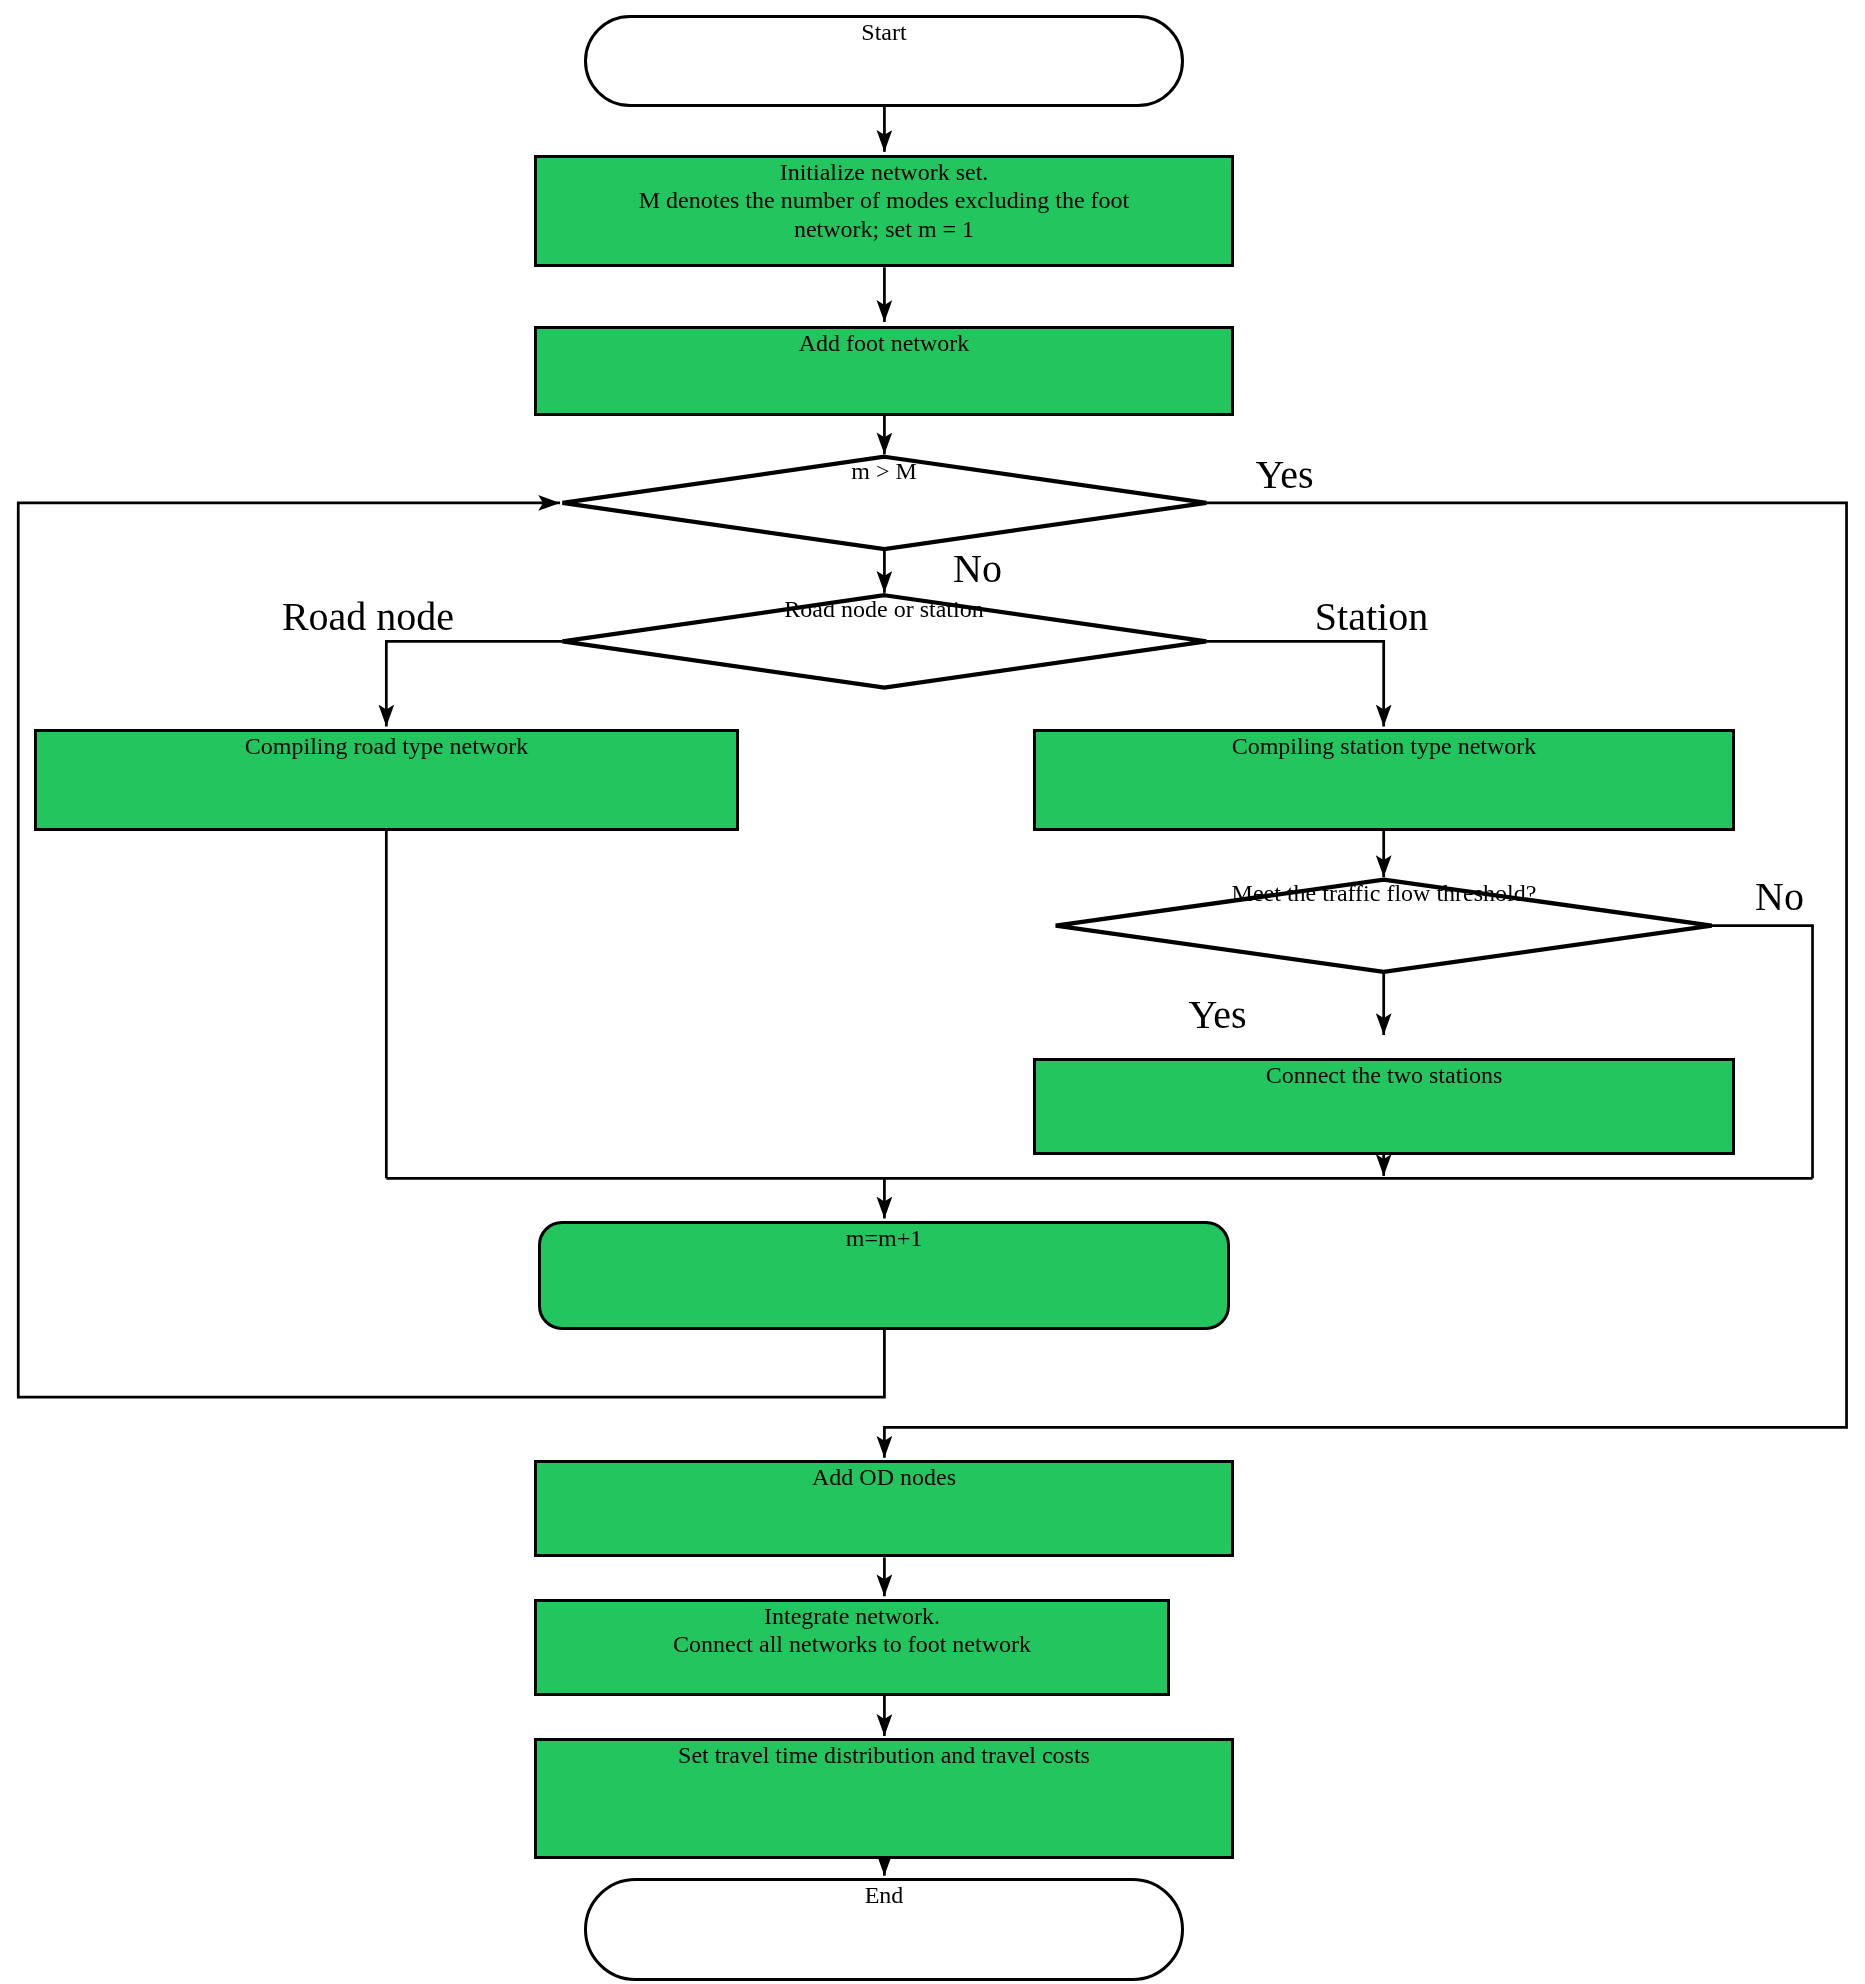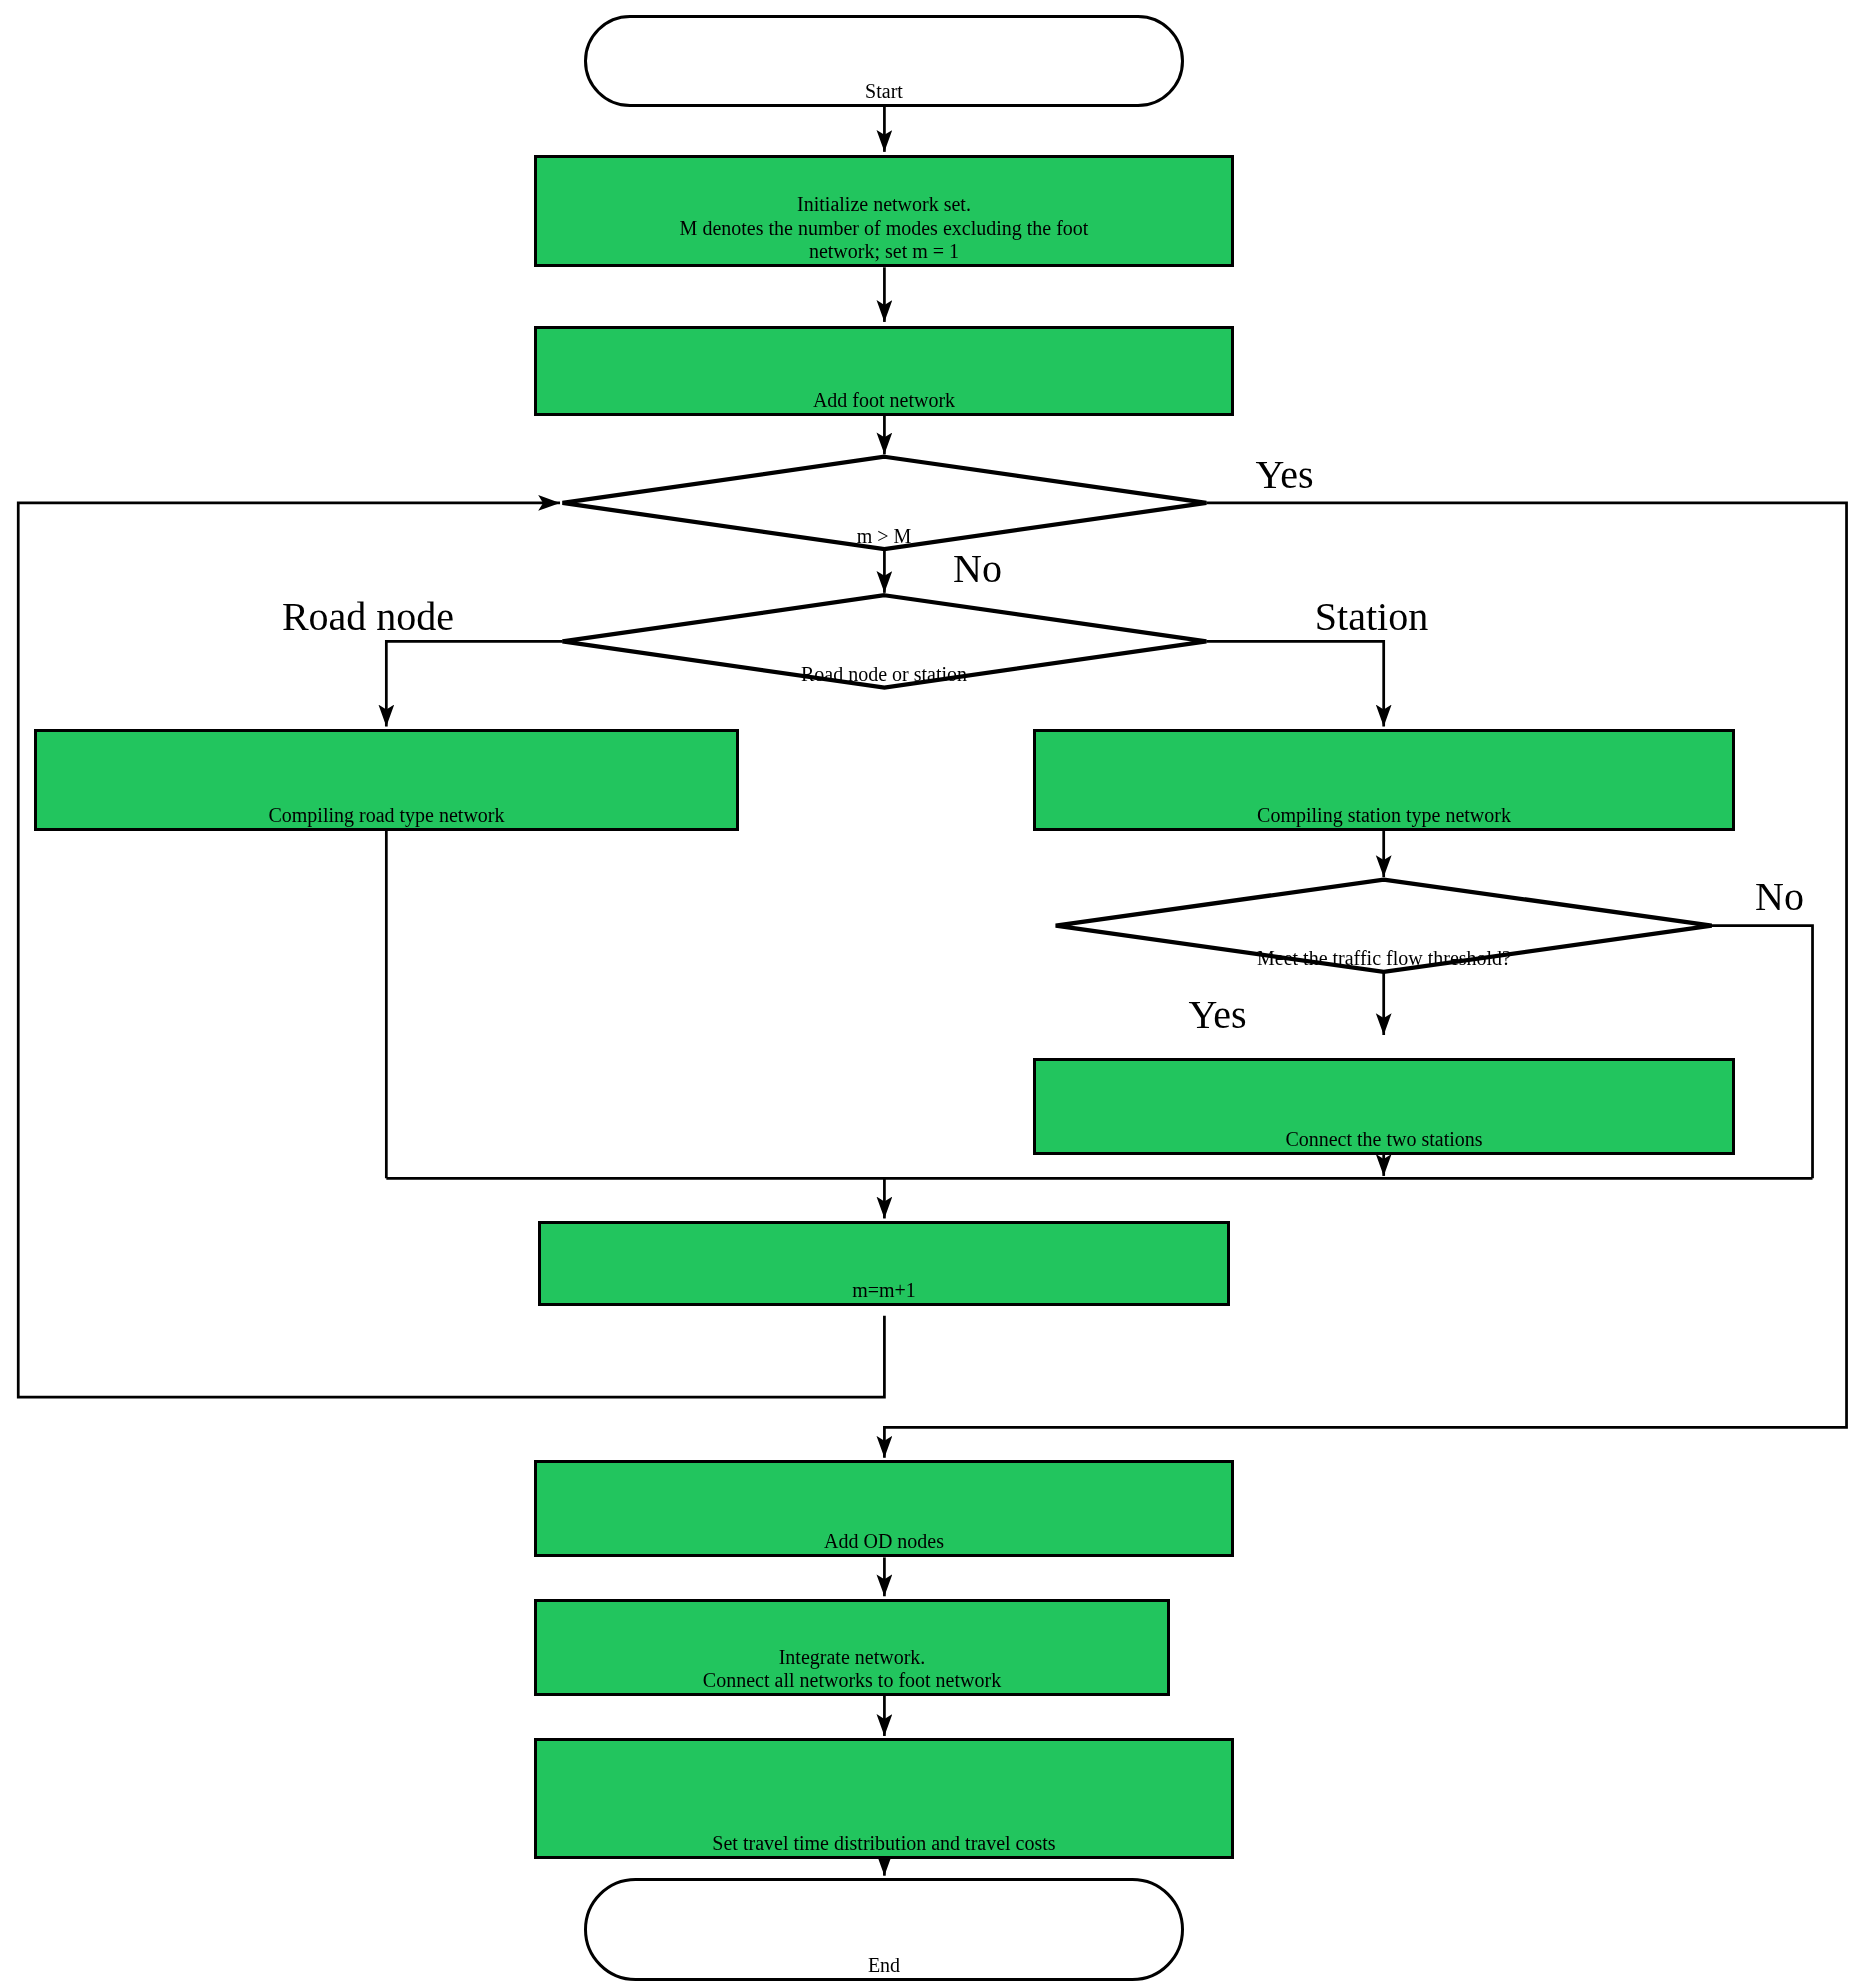--- a/index.html
+++ b/index.html
@@ -30,25 +30,25 @@
   #connector-layer polygon.diamond {
     fill: #ffffff;
     stroke: #000000;
     stroke-width: 7;
     stroke-linejoin: miter;
   }
   .node {
     position: absolute;
     z-index: 2;
     display: flex;
-    align-items: flex-end;
+    align-items: flex-start;
     justify-content: center;
     text-align: center;
     box-sizing: border-box;
-    font-size: 20px;
+    font-size: 24px;
     line-height: 1.18;
     white-space: pre-line;
   }
   .rect {
     background: #22c55e;
     border: 3.6px solid #000000;
   }
   .stadium {
     background: #ffffff;
     border: 3.6px solid #000000;
@@ -135,21 +135,21 @@
   </div>
 
   <div class="node diamond-label" style="left:1056px; top:879px; width:656px; height:92px;">
     <span>Meet the traffic flow threshold?</span>
   </div>
 
   <div class="node rect" style="left:1033px; top:1037px; width:702px; height:97px;margin-top:21px;">
     <span>Connect the two stations</span>
   </div>
 
-  <div class="node rect" style="left:538px; top:1221px; width:692px; height:85px;">
+  <div class="node rect" style="left:538px; top:1221px; width:692px; height:109px;border-radius:24px;">
     <span>m=m+1</span>
   </div>
 
   <div class="node rect" style="left:534px; top:1460px; width:700px; height:97px;">
     <span>Add OD nodes</span>
   </div>
 
   <div class="node rect" style="left:534px; top:1599px; width:636px; height:97px;">
     <span>Integrate network.
 Connect all networks to foot network</span>

